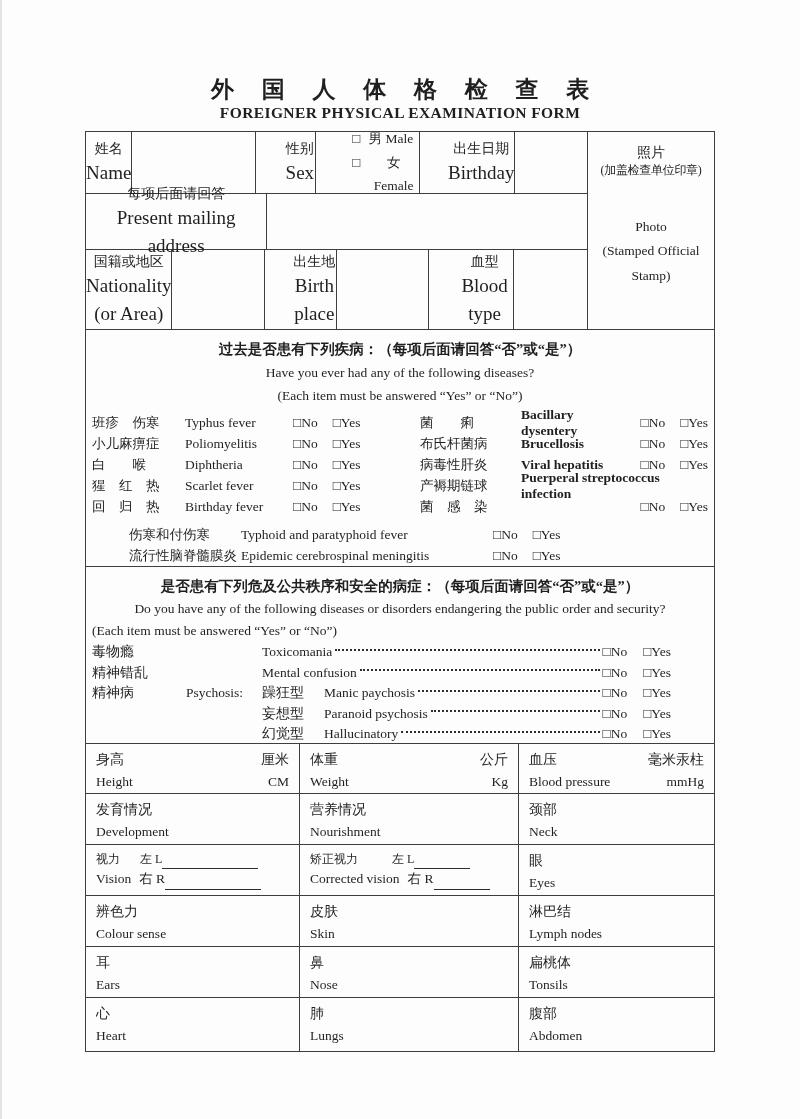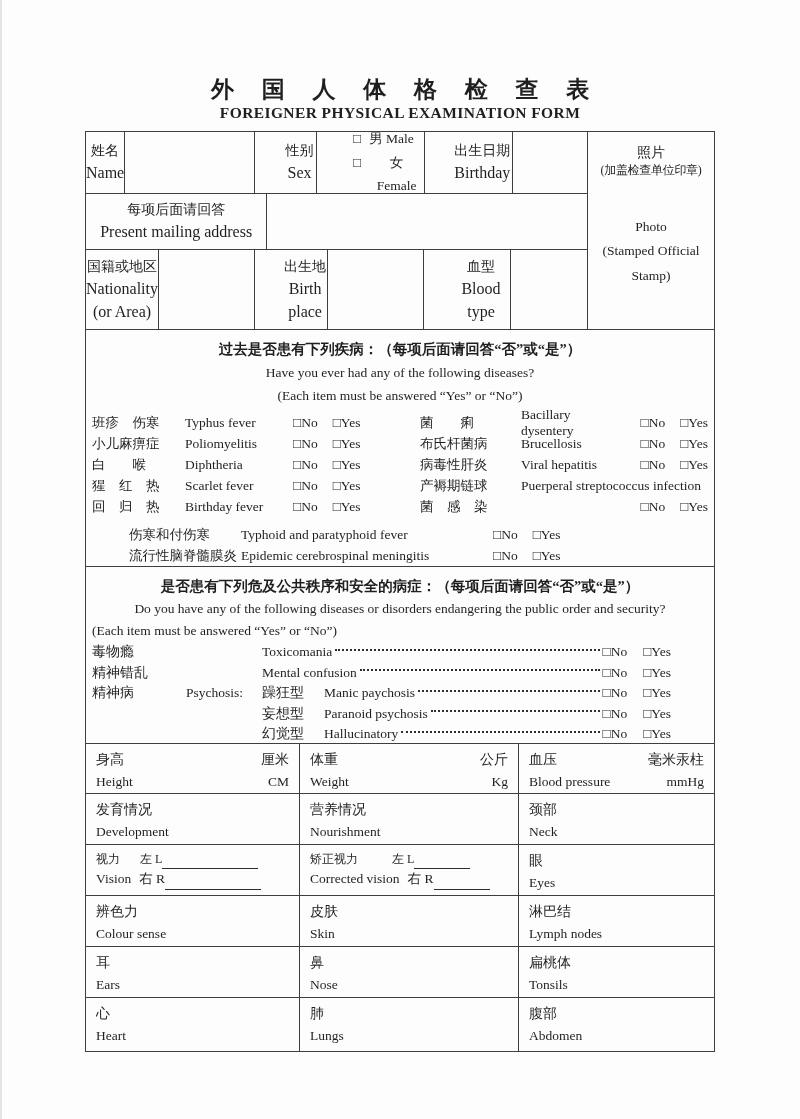--- a/index.html
+++ b/index.html
@@ -17,38 +17,38 @@
   
   .top { display:flex; border-bottom:1px solid #3e3e3e; }
   .top-left { width:501px; }
   .trow { display:flex;gap:28px; }
   .trow1 { height:62px; border-bottom:1px solid #3e3e3e; }
   .trow2 { height:56px; border-bottom:1px solid #3e3e3e; }
   .trow3 { height:79px; }
   .cell { border-right:1px solid #3e3e3e; display:flex; flex-direction:column; justify-content:center; align-items:center; text-align:center; }
   .cell:last-child { border-right:none; }
   .lab-cn { font-size:14px; line-height:1.5; }
-  .lab-en { font-size:16px; line-height:1.45; }
+  .lab-en { font-size:19px; line-height:1.45; }
   .c-name{width:47px;} .c-nameval{width:145px;} .c-sex{width:48px;} .c-sexopt{width:110px; align-items:flex-start; padding-left:8px;}
   .c-bday{width:85px;} .c-bdayval{width:66px;}
   .c-addr{width:192px;} .c-addrval{width:309px;}
   .c-nat{width:97px;} .c-natval{width:95px;} .c-bp{width:64px;} .c-bpval{width:94px;} .c-blood{width:84px;} .c-bloodval{width:67px;}
   .sexline { display:flex; gap:8px; font-size:13.5px; line-height:1.75; }
   .photo { width:129px; border-left:1px solid #3e3e3e; display:flex; flex-direction:column; align-items:center; text-align:center; padding-top:12px; }
   .photo .p1 { font-size:14px; }
   .photo .p2 { font-size:12px; letter-spacing:-.3px; }
   .photo .p3 { margin-top:36px; font-size:13.5px; line-height:1.8; }
 
   
   .sec1 { border-bottom:1px solid #3e3e3e; height:237px; padding:7px 6px 0 6px; font-size:13.5px; }
   .h-cn { text-align:center; font-weight:bold; font-size:14.5px; line-height:24px; }
   .h-en { text-align:center; font-size:13.5px; line-height:23px; }
   .dlist { margin-top:5px; }
   .drow { display:flex; align-items:center; height:21px; }
-  .dc1{width:93px;} .de1{width:108px;} .dc2{width:101px;} .de2{flex:1;}
+  .dc1{width:93px;} .de1{width:108px;} .dc2{width:101px;} .de2{flex:1;font-weight:bold;}
   .dans{display:inline-flex; gap:15px; white-space:nowrap;}
   .a1{width:127px;} .a2{justify-content:flex-end; width:92px;}
   .wgroup{ margin-top:7px;margin-left:37px; }
   .wrow { display:flex; align-items:center; height:21px; }
   .wc{width:112px;} .we{width:252px;}
 
   
   .sec2 { border-bottom:1px solid #3e3e3e; height:177px; padding:7px 6px 0 6px; font-size:13.5px; }
   .h-en-left { text-align:left; font-size:13.5px; line-height:22px; }
   .h-en-c { text-align:center; font-size:13.5px; line-height:22px; }

